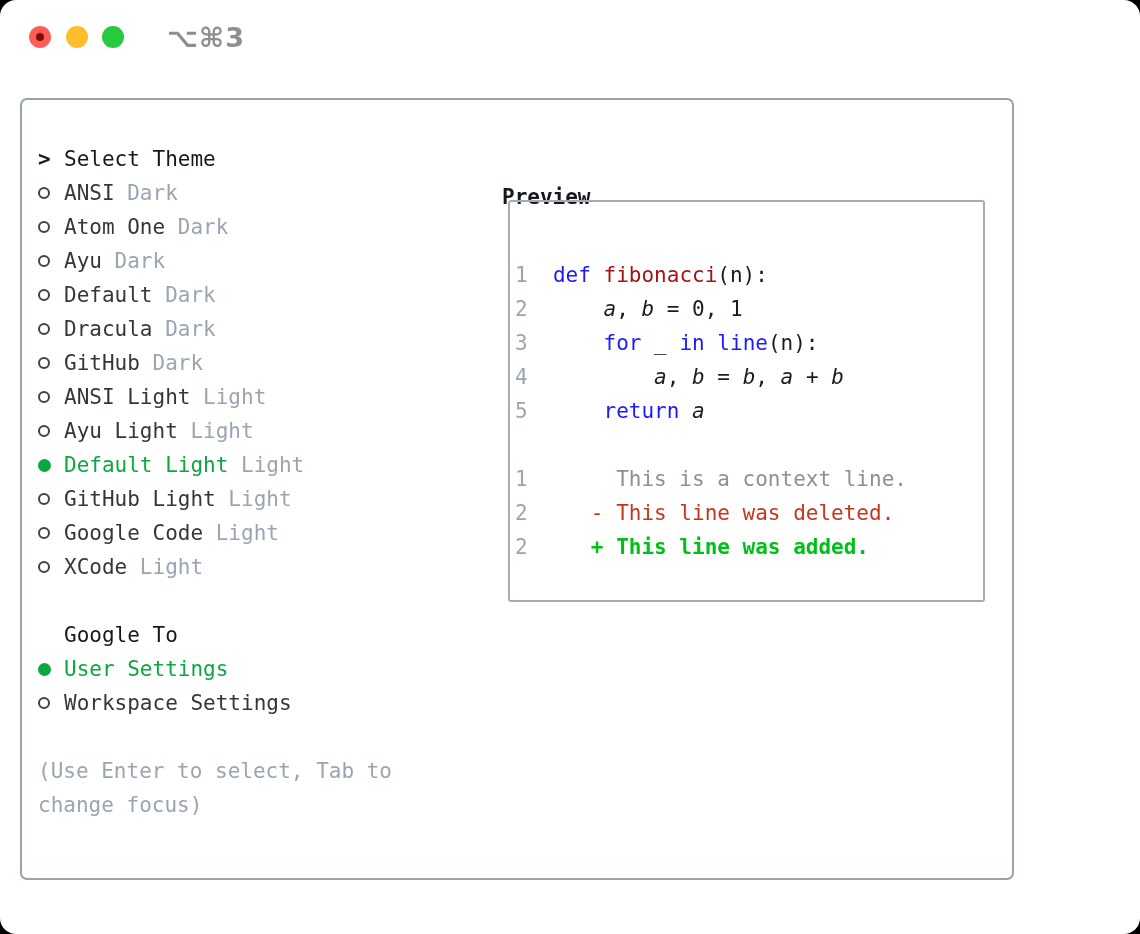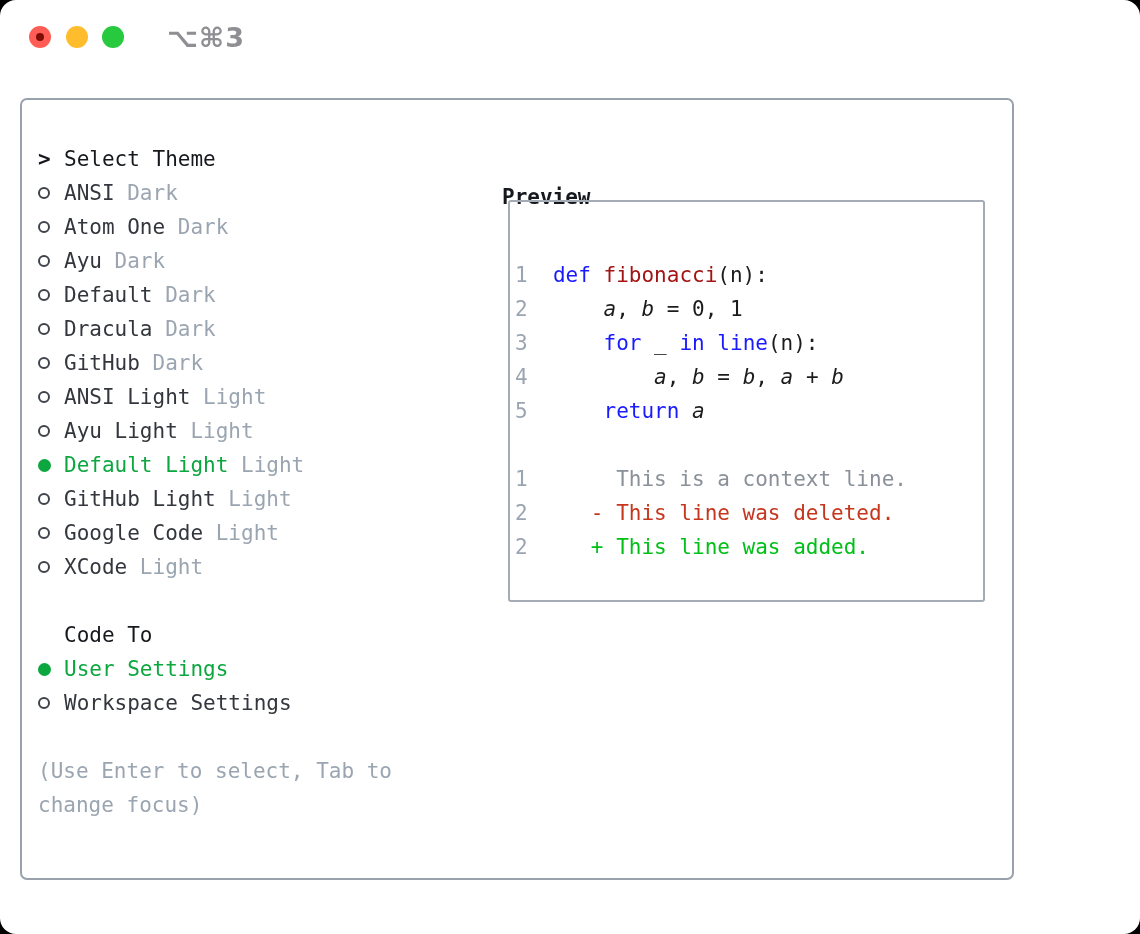--- a/index.html
+++ b/index.html
@@ -53,21 +53,21 @@
                padding:56px 6px 0 5px;overflow:hidden;}
   .code-row{height:34px;display:flex;align-items:center;white-space:pre;font-size:21px;
             color:var(--plain);}
   .lnum{color:var(--lnum);}
   .seg-keyword{color:var(--kw);}
   .seg-function{color:var(--fn);}
   .seg-plain{color:var(--plain);}
   .seg-variable{color:var(--plain);font-style:italic;}
   .seg-context{color:var(--ctx);}
   .seg-deleted{color:var(--del);}
-  .seg-added{color:var(--add);}
+  .seg-added{color:var(--add);font-weight:bold;}
 </style>
 </head>
 <body>
 
 <div class="window">
 
   <div class="titlebar">
     <span class="tlight red">
       <span class="dot"></span>
     </span>
@@ -98,21 +98,21 @@
         <div class="row"><span class="marker"><span class="circle sel"></span></span><span class="iname sel">Default Light</span><span class="itag"> Light</span></div>
         <div class="row"><span class="marker"><span class="circle"></span></span><span class="iname">GitHub Light</span><span class="itag"> Light</span></div>
         <div class="row"><span class="marker"><span class="circle"></span></span><span class="iname">Google Code</span><span class="itag"> Light</span></div>
         <div class="row"><span class="marker"><span class="circle"></span></span><span class="iname">XCode</span><span class="itag"> Light</span></div>
       </div>
 
     <div class="row"></div>
 
     <div class="row">
       <span class="marker"></span>
-      <span class="hdr">Code To</span>
+      <span class="hdr">Google To</span>
     </div>
 
     <div id="apply-items">
         <div class="row"><span class="marker"><span class="circle sel"></span></span><span class="iname sel">User Settings</span></div>
         <div class="row"><span class="marker"><span class="circle"></span></span><span class="iname">Workspace Settings</span></div>
       </div>
 
     <div class="row"></div>
 
     <div class="row hint-row">(Use Enter to select, Tab to</div>

